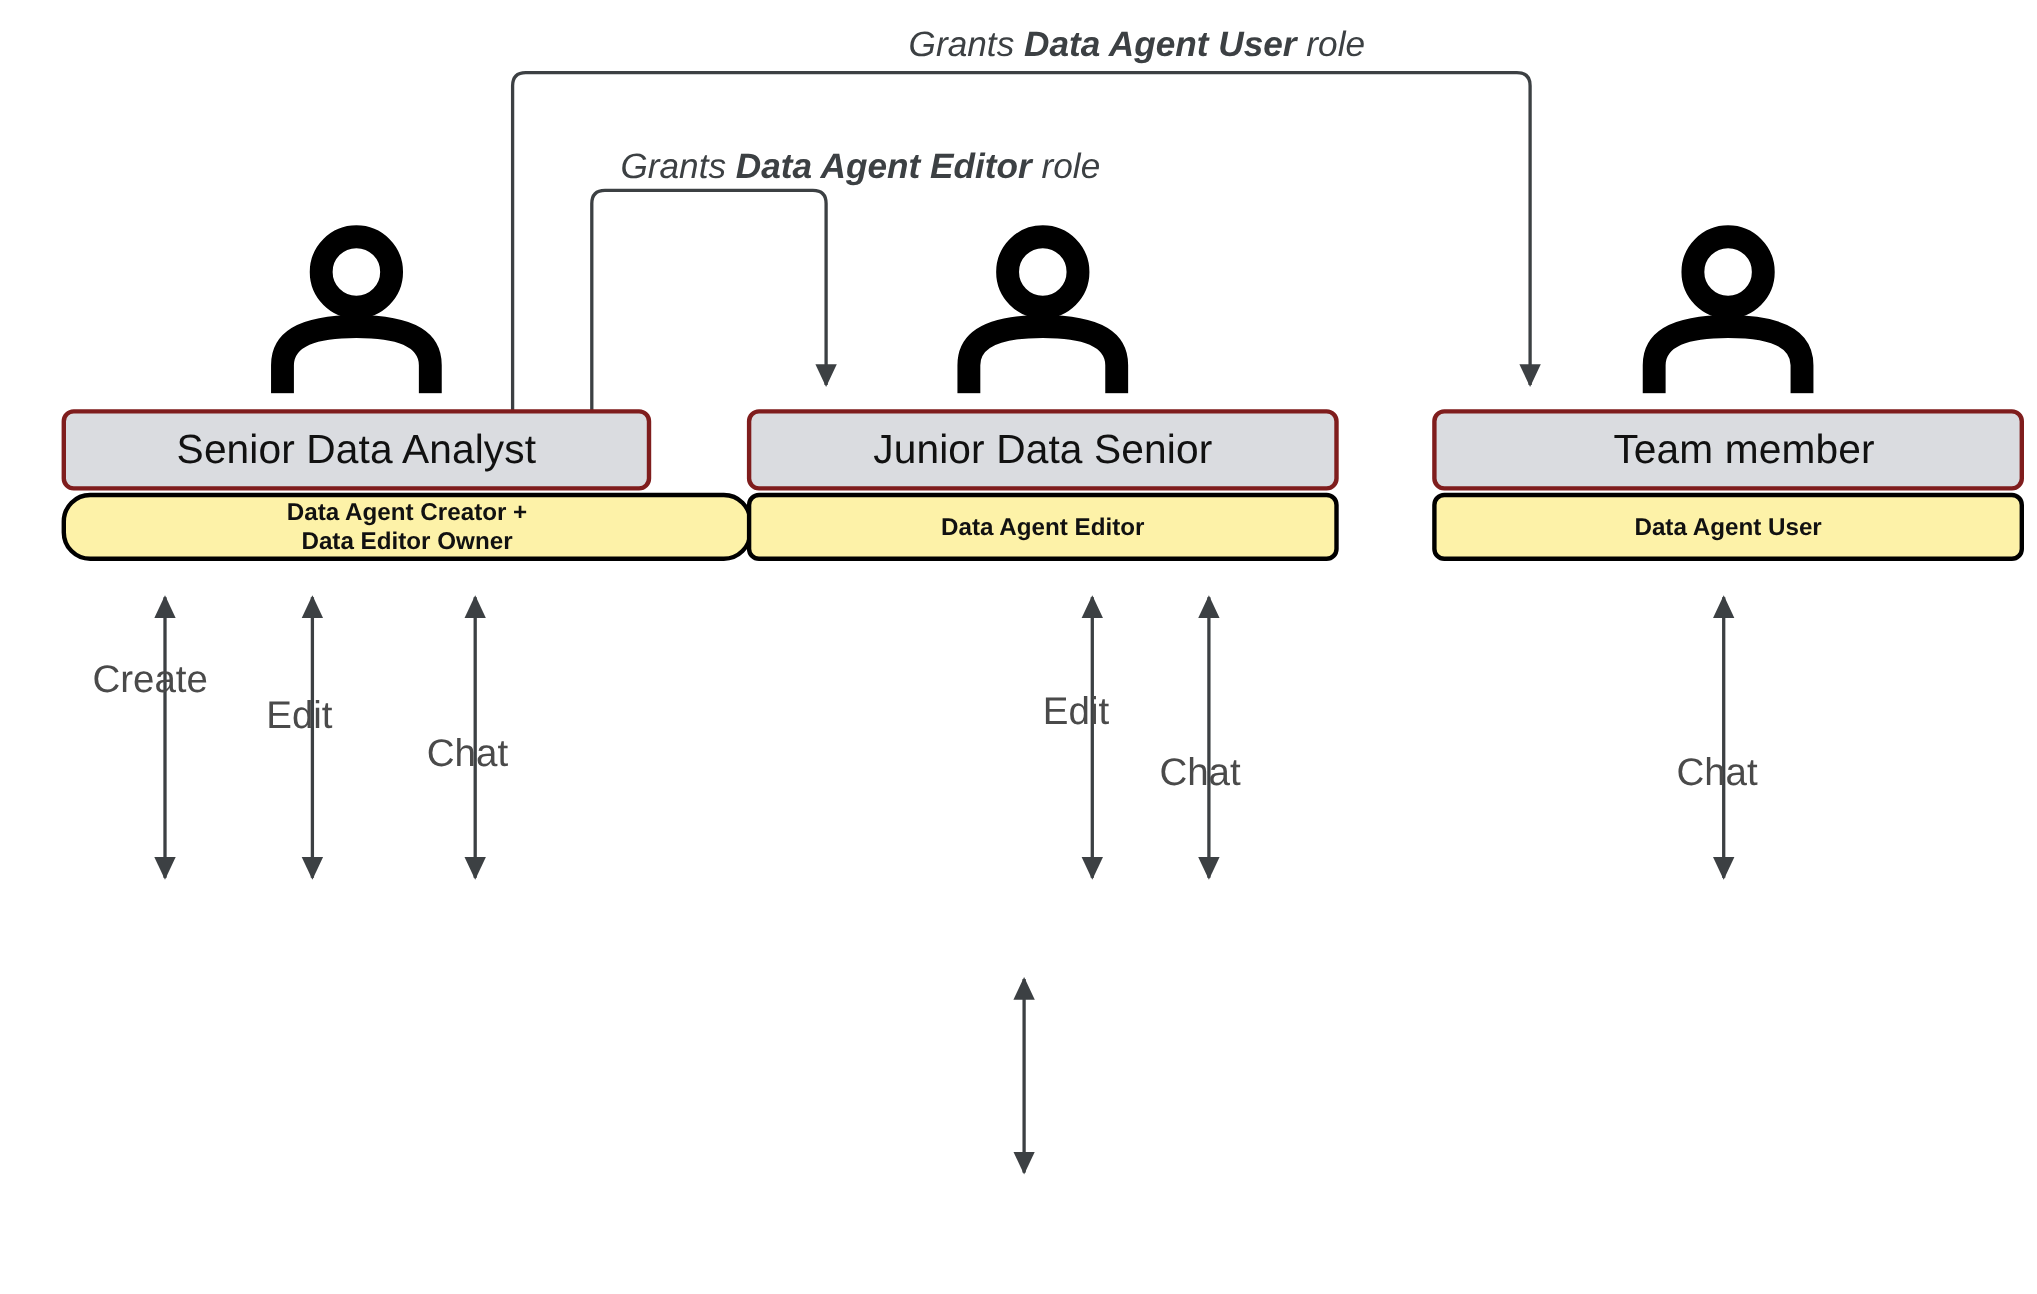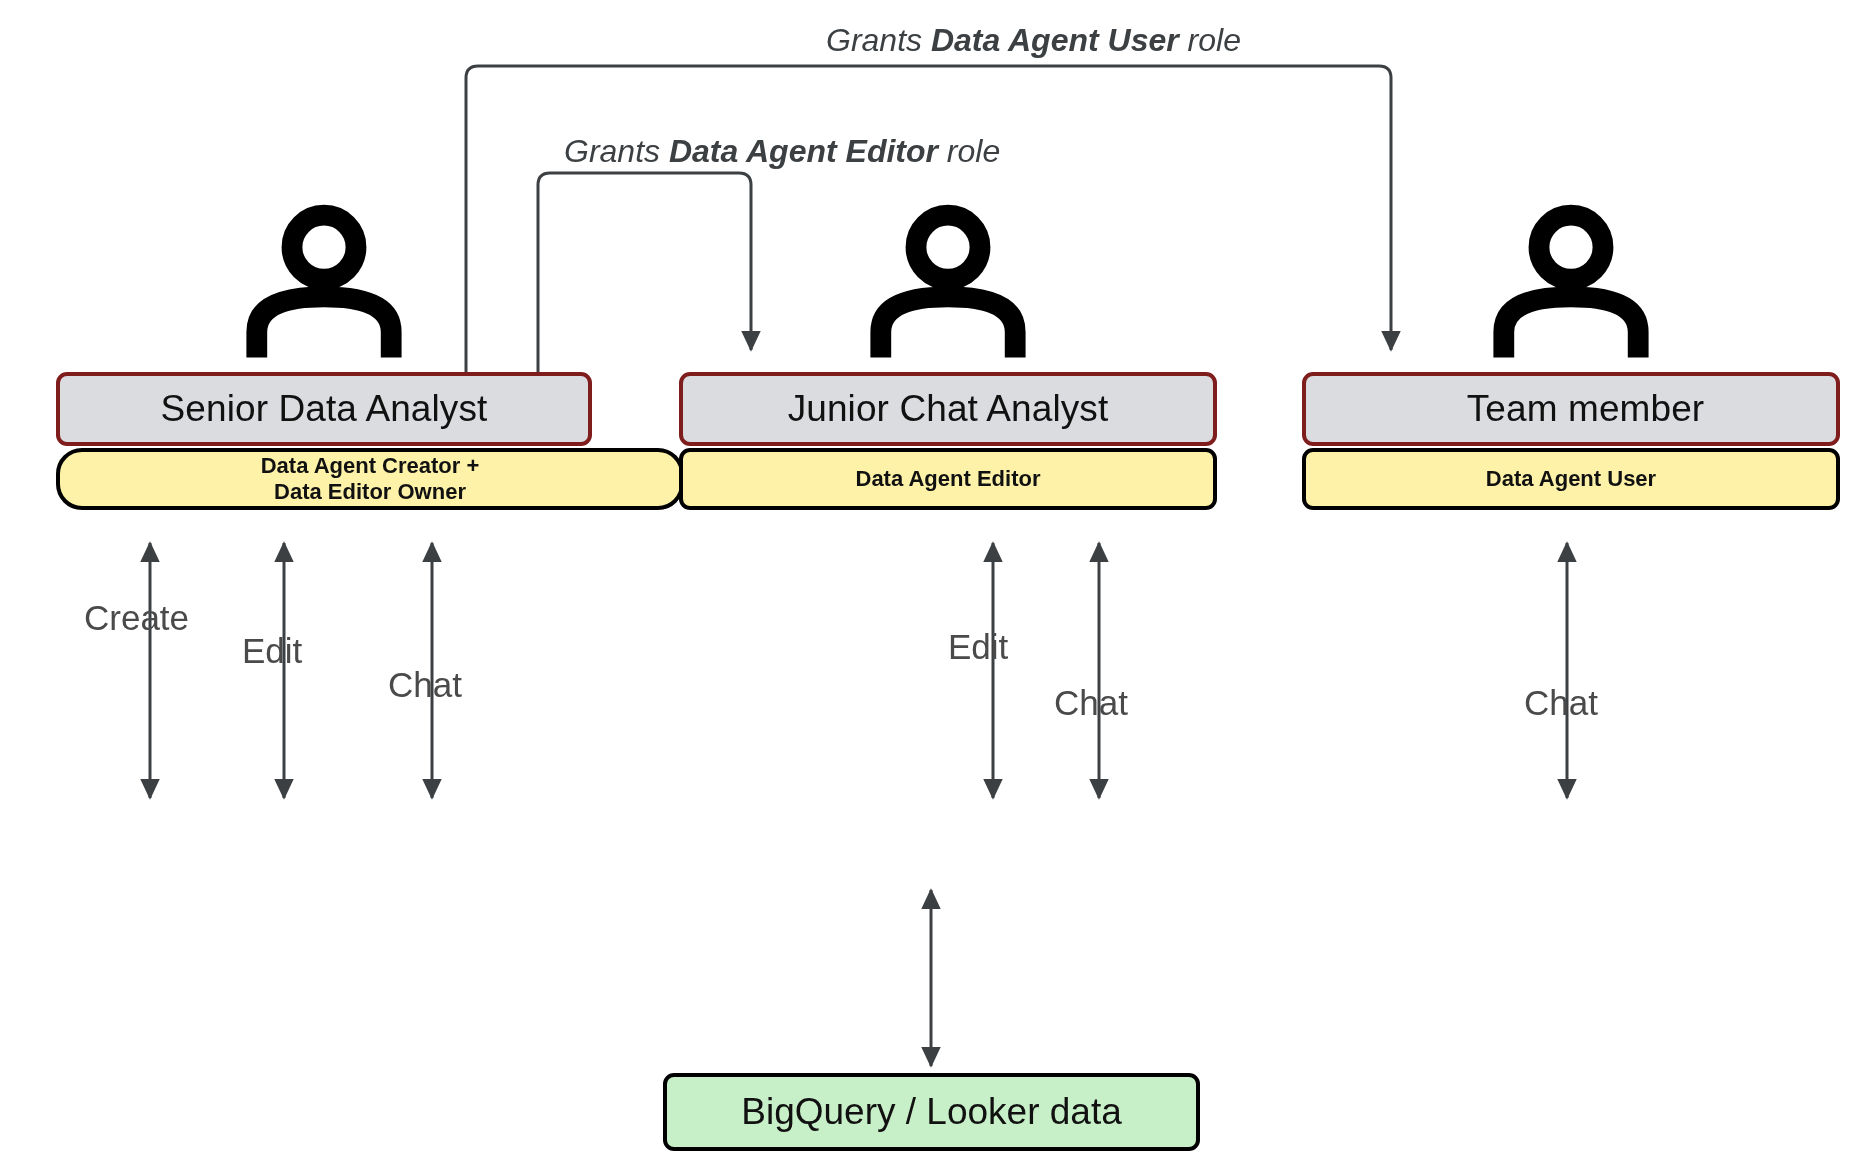--- a/index.html
+++ b/index.html
@@ -203,21 +203,21 @@
   </div>
 
   <div class="persona" style="left:679px; width:538px;">
     <span class="person-icon">
       <svg viewBox="0 0 100 96" xmlns="http://www.w3.org/2000/svg">
         <circle cx="50" cy="27" r="20" fill="none" stroke="#000" stroke-width="13"></circle>
         <path d="M 8 96 L 8 80 Q 8 58 50 58 Q 92 58 92 80 L 92 96" fill="none" stroke="#000" stroke-width="13"></path>
       </svg>
     </span>
     <div class="role-box" style="width:538px;">
-      <span>Junior Chat Analyst</span>
+      <span>Junior Data Senior</span>
     </div>
     <div class="perm-box" style="width:538px;">
       <span>Data Agent Editor</span>
     </div>
   </div>
 
   <div class="persona" style="left:1302px; width:538px;">
     <span class="person-icon">
       <svg viewBox="0 0 100 96" xmlns="http://www.w3.org/2000/svg">
         <circle cx="50" cy="27" r="20" fill="none" stroke="#000" stroke-width="13"></circle>
@@ -245,17 +245,14 @@
     <span>Edit</span>
   </div>
   <div class="flow-label" style="left:1054px; top:683px;">
     <span>Chat</span>
   </div>
   <div class="flow-label" style="left:1524px; top:683px;">
     <span>Chat</span>
   </div>
 
 
-  <div id="data-box">
-    <span>BigQuery / Looker data</span>
-  </div>
 
 </div>
 
 </body></html>

